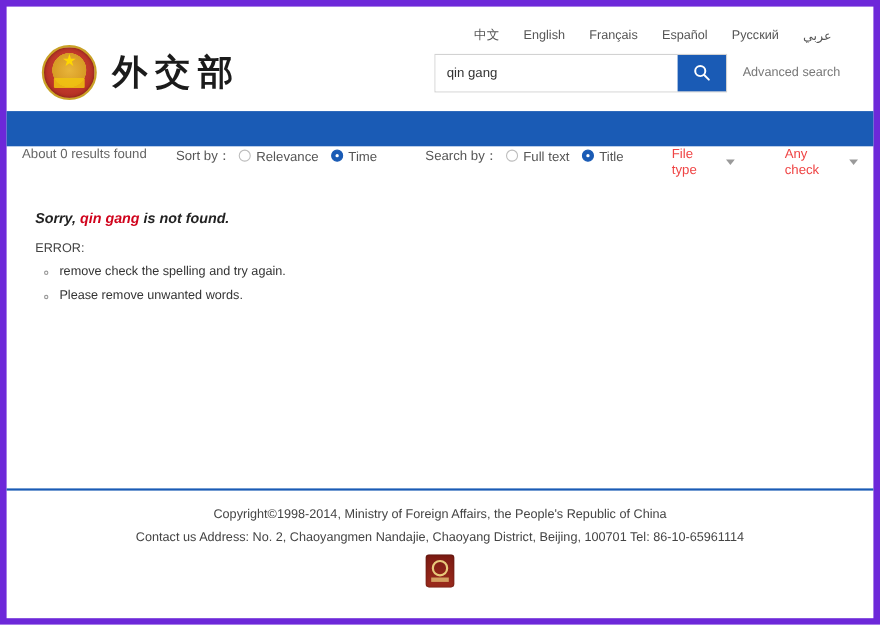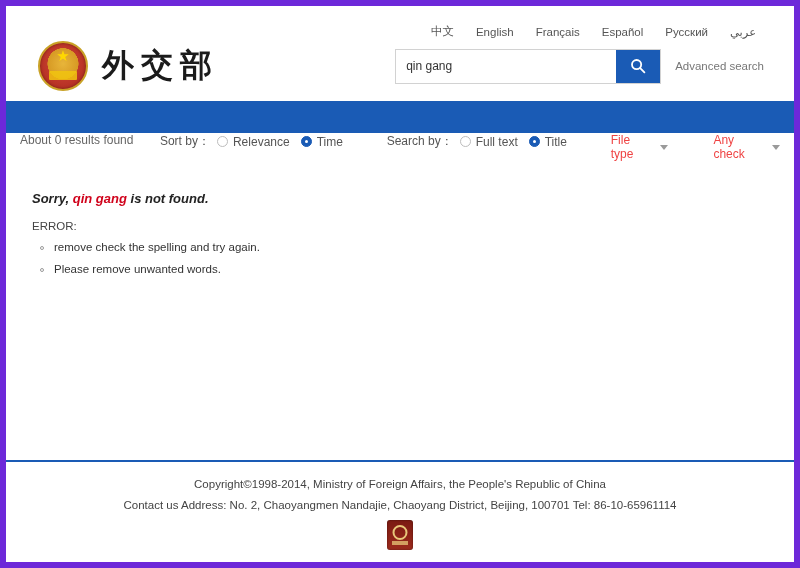--- a/index.html
+++ b/index.html
@@ -249,21 +249,21 @@
   }
 
   
   .footer {
     position: absolute;
     left: 0; right: 0;
     bottom: 0;
     border-top: 2px solid #1a5bb5;
     padding-top: 16px;
     text-align: center;
-    height: 102px;
+    height: 118px;
     box-sizing: border-box;
   }
   .footer div {
     font-size: 11.5px;
     color: #444;
     margin-bottom: 9px;
   }
   .gov-badge {
     width: 26px;
     height: 30px;

